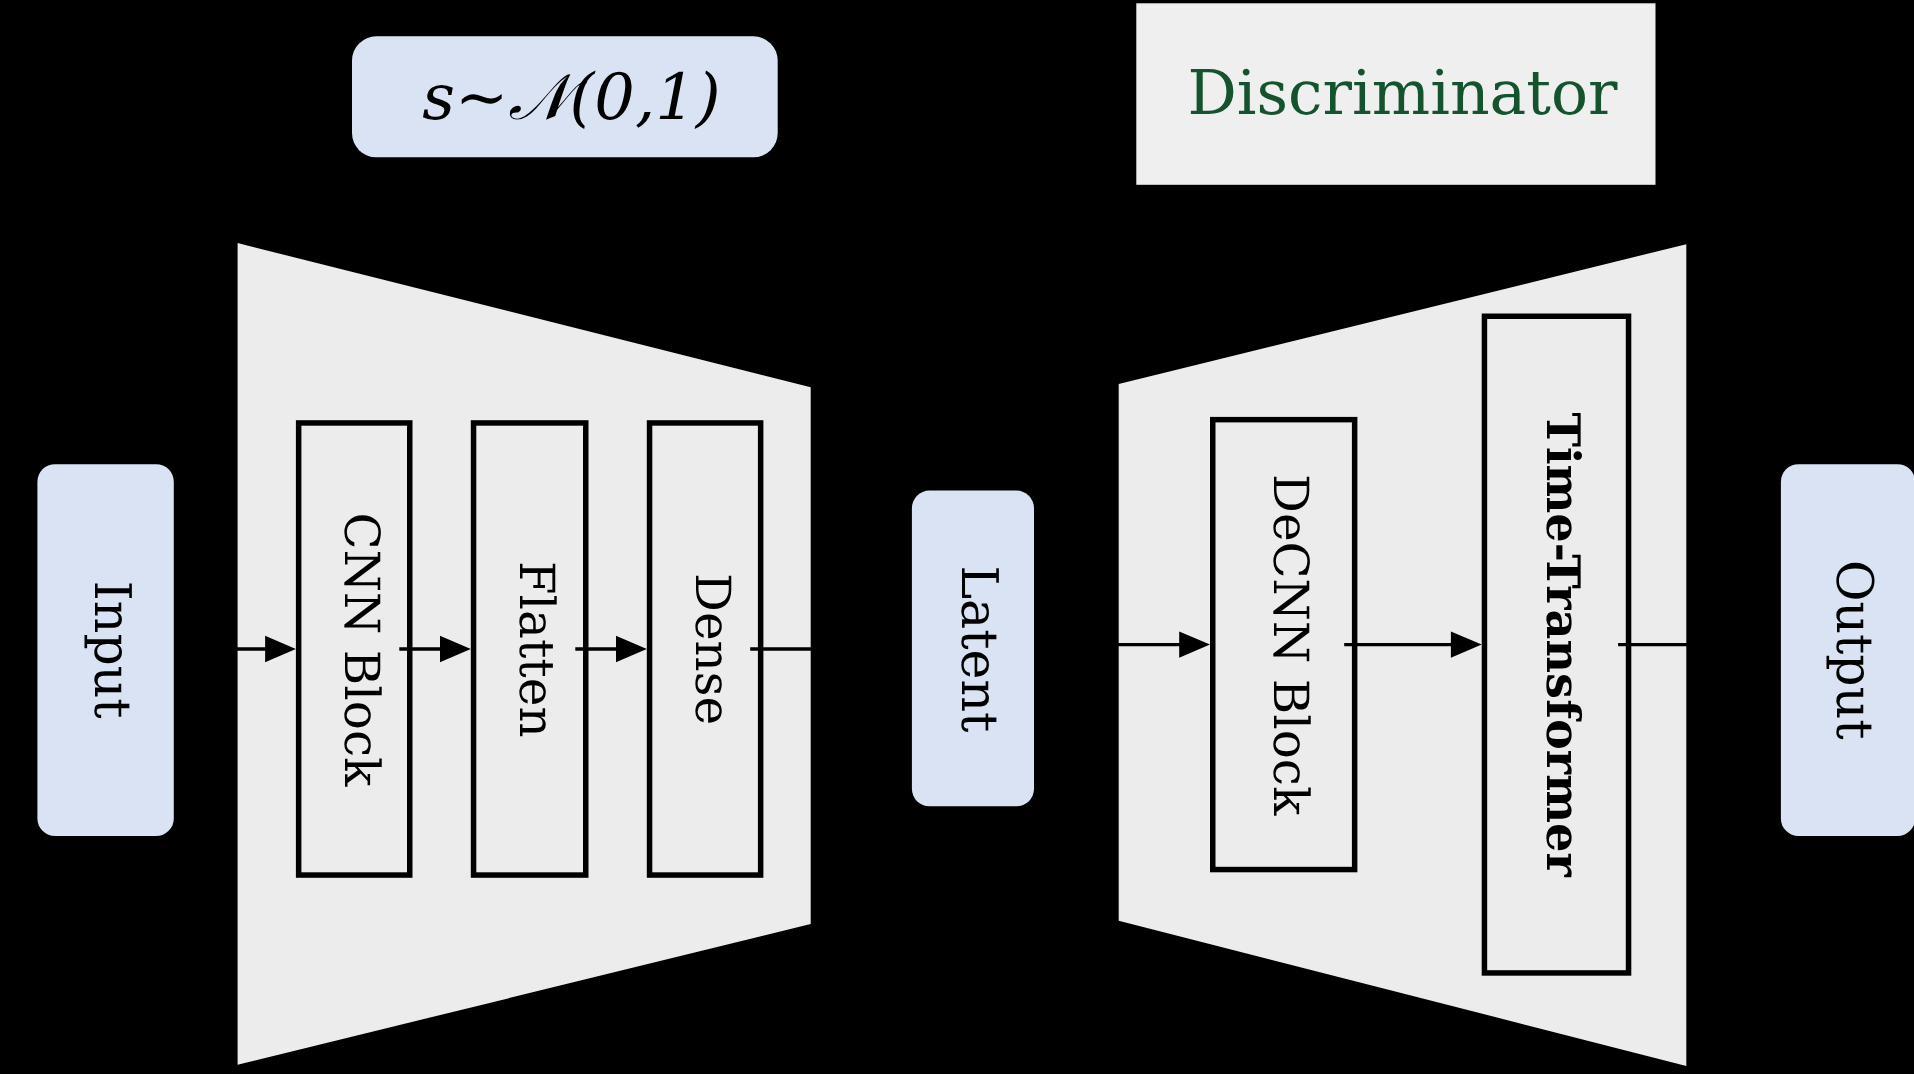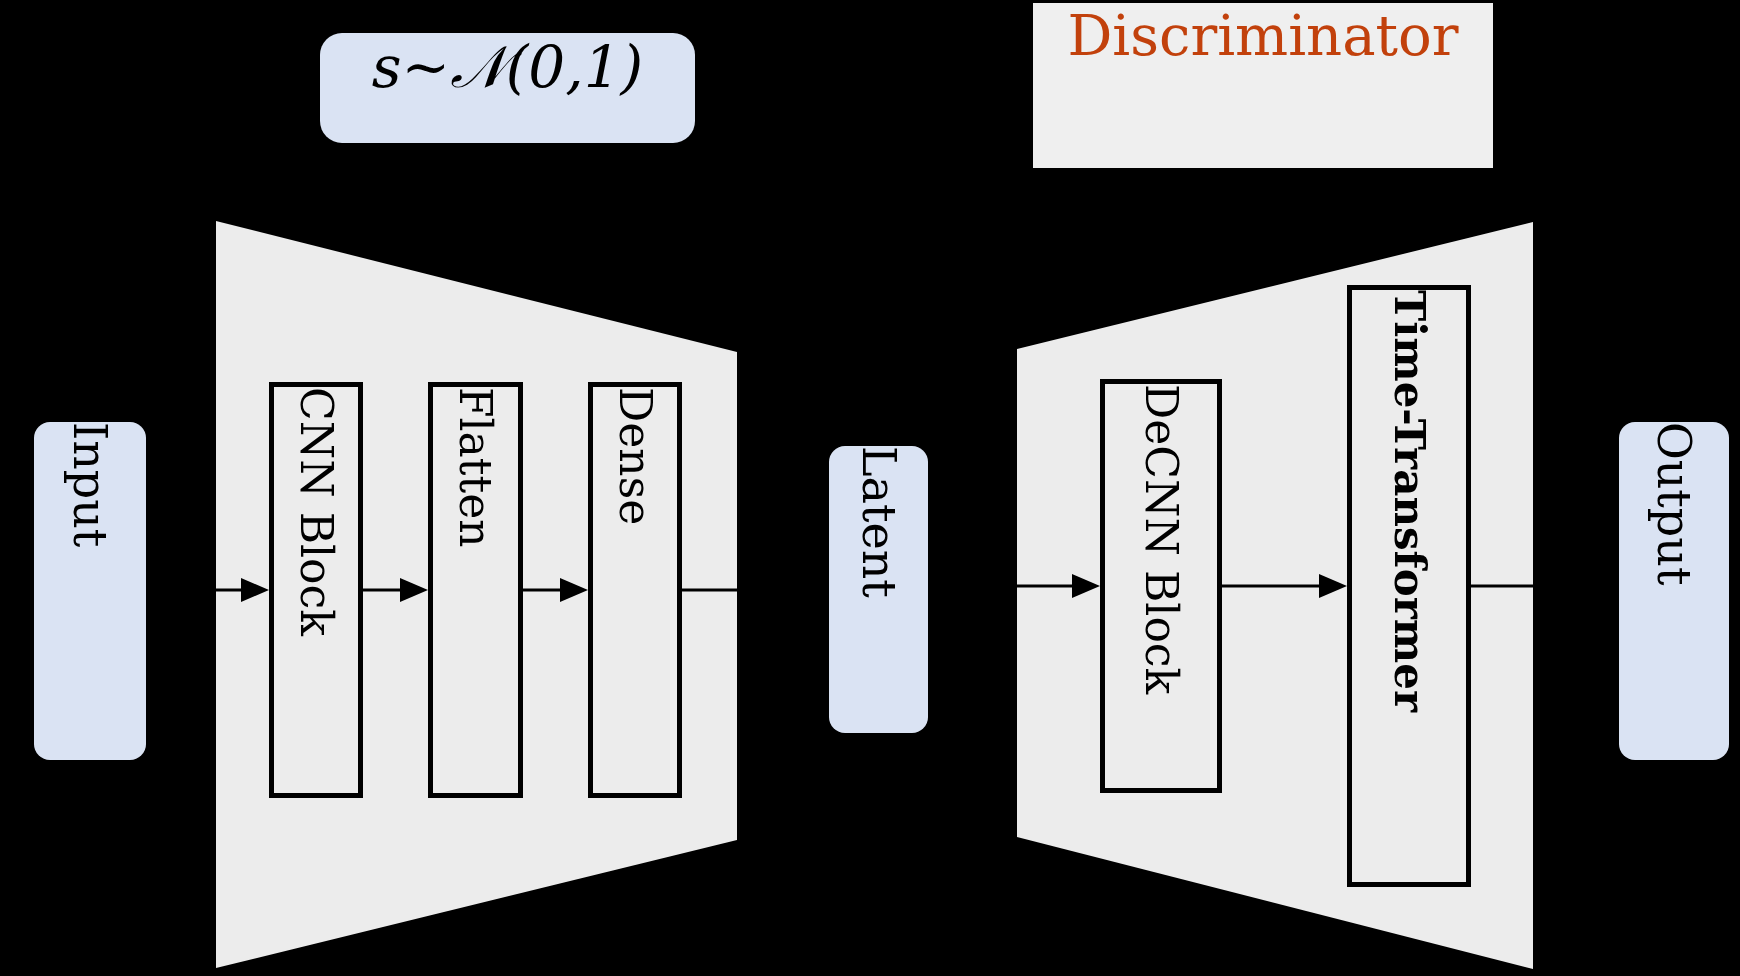--- a/index.html
+++ b/index.html
@@ -4,21 +4,21 @@
 <style>
   html,body{margin:0;padding:0;background:#000;}
   #canvas{
     position:relative;
     width:1740px;height:976px;
     background:#000;
     overflow:hidden;
     font-family:"DejaVu Serif","Liberation Serif",serif;
   }
   #shape-layer{position:absolute;left:0;top:0;width:1740px;height:976px;}
-  .abs{position:absolute;display:flex;align-items:flex-start;justify-content:center;}
+  .abs{position:absolute;display:flex;align-items:center;justify-content:center;padding-left:12px;}
   .io-node{
     background:#dae3f3;
     border-radius:16px;
     color:#000;
   }
   .vtext{
     writing-mode:vertical-rl;
     text-orientation:mixed;
     font-size:46px;
     color:#000;
@@ -34,21 +34,21 @@
     background:#dae3f3;
     border-radius:22px;
     font-style:italic;
     font-size:58px;
     font-family:"DejaVu Serif","DejaVu Sans","Liberation Serif",serif;
     color:#000;
   }
   .panel-node{
     background:#efefef;
     font-size:56px;
-    color:#c2410c;
+    color:#14532d;
   }
 </style>
 </head>
 <body>
 
 <div id="canvas">
 
   <svg id="shape-layer" viewBox="0 0 1740 976" xmlns="http://www.w3.org/2000/svg">
 
     <polygon points="216,221 737,352 737,840 216,968" fill="#ececec"></polygon>

